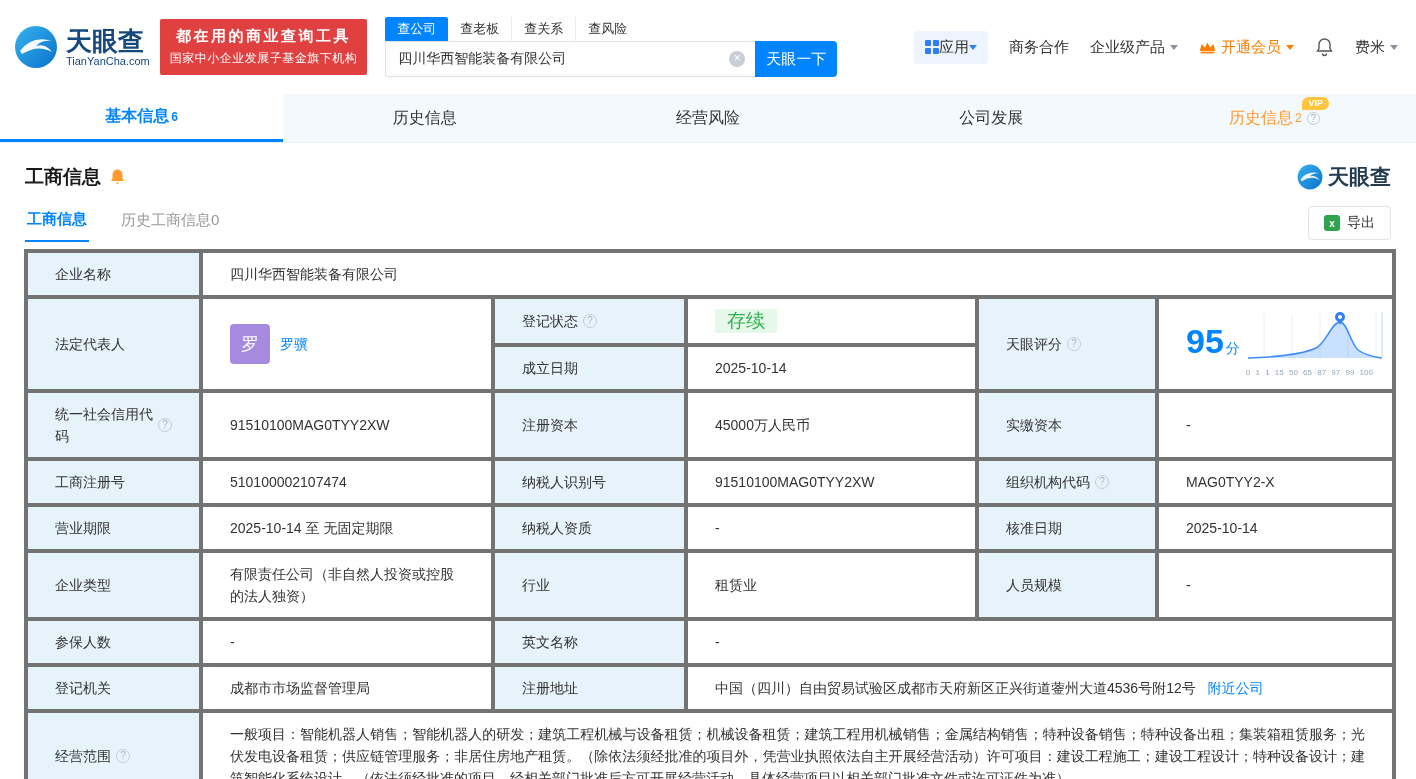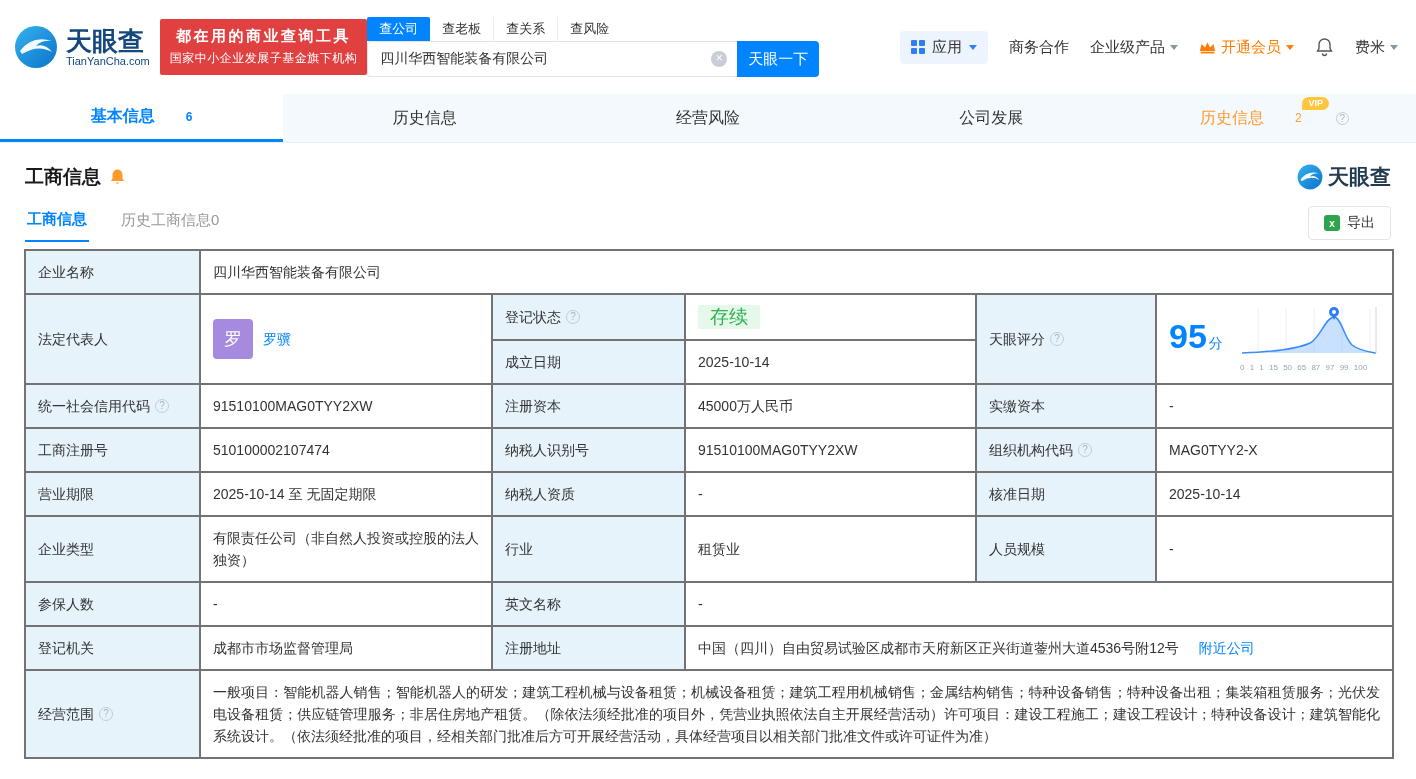--- a/index.html
+++ b/index.html
@@ -9,46 +9,46 @@
 
   
   .header { height:94px; display:flex; align-items:center; padding:0 14px; background:#fff; }
   .logo { display:flex; align-items:center; gap:8px; cursor:pointer; }
   .logo-cn { font-size:26px; font-weight:bold; color:#15487d; line-height:28px; }
   .logo-en { font-size:11px; color:#15487d; }
   .slogan { background:#e04040; color:#fff; margin-left:10px; padding:8px 10px; text-align:center; border-radius:2px; }
   .sl1 { font-size:15px; font-weight:bold; letter-spacing:2.5px; }
   .sl2 { font-size:12px; margin-top:4px; letter-spacing:0.5px; }
 
-  .search-block { margin-left:0; width:454px; }
+  .search-block { margin-left:18px; width:454px; }
   .search-tabs { display:flex; align-items:flex-end; }
   .stab { font-size:13px; color:#333; padding:3px 12px; cursor:pointer; }
   .stab.active { background:#0084ff; color:#fff; border-radius:2px 2px 0 0; }
   .stab:nth-child(3), .stab:nth-child(4) { border-left:1px solid #ececec; }
   .search-row { display:flex; }
   .input-wrap { position:relative; width:370px; }
   .search-input { width:100%; height:36px; border:1px solid #e2e2e2; border-right:0; border-radius:3px 0 0 3px; padding:0 34px 0 12px; font-size:14px; color:#333; outline:none; }
   .clear-icon { position:absolute; right:10px; top:10px; width:16px; height:16px; background:#c9ced6; border-radius:50%; color:#fff; font-size:12px; line-height:15px; text-align:center; cursor:pointer; }
   .clear-icon::before { content:"×"; }
   .search-btn { width:82px; height:36px; background:#0084ff; color:#fff; border:0; font-size:15px; border-radius:0 4px 4px 0; cursor:pointer; }
 
   .top-right { margin-left:auto; display:flex; align-items:center; gap:21px; font-size:15px; color:#333; padding-right:4px; }
-  .app-pill { display:flex; align-items:center; gap:7px; background:#eef4fe; border-radius:4px; padding:7px 11px; cursor:pointer; }
+  .app-pill { display:flex; align-items:center; background:#eef4fe; border-radius:4px; padding:7px 11px; cursor:pointer; }
   .grid-icon { display:grid; grid-template-columns:6px 6px; gap:2px; }
   .grid-icon i { width:6px; height:6px; background:#2f7ef7; border-radius:1px; }
   .nav-link { display:flex; align-items:center; gap:5px; cursor:pointer; white-space:nowrap; }
   .vip-link { color:#ff7d00; }
   .caret { width:0; height:0; border-left:4px solid transparent; border-right:4px solid transparent; border-top:5px solid #8b939c; display:inline-block; }
   .caret.blue { border-top-color:#2f7ef7; }
   .caret.orange { border-top-color:#ff7d00; }
   .bell { display:flex; cursor:pointer; }
 
   
   .main-tabs { display:flex; height:49px; background:#f4f9fd; border-bottom:1px solid #e9f1f8; }
-  .mtab { flex:1; display:flex; align-items:center; justify-content:center; font-size:16px; color:#333; cursor:pointer; position:relative;gap:29px; }
+  .mtab { flex:1; display:flex; align-items:center; justify-content:center; font-size:16px; color:#333; cursor:pointer; position:relative; }
   .mtab.active { background:#fff; color:#0084ff; font-weight:bold; border-bottom:3px solid #0084ff; }
   .count { font-size:12px; color:#0084ff; margin-left:2px; }
   .count.orange { color:#ff9a2e; }
   .mtab.vip-tab { color:#ff9a2e; }
   .vip-badge { position:absolute; top:3px; left:50%; transform:translateX(28px); background:#ffc53d; color:#fff; font-size:9px; font-weight:bold; padding:1px 6px; border-radius:7px 7px 7px 1px; line-height:11px; }
   .help { display:inline-flex; width:14px; height:14px; border:1px solid #c4ccd4; border-radius:50%; color:#aab4bd; font-size:10px; align-items:center; justify-content:center; margin-left:5px; flex:none; cursor:pointer; }
   .help::before { content:"?"; }
   .mtab .help { width:13px; height:13px; }
 
   
@@ -59,33 +59,33 @@
 
   .sub-tabs { display:flex; align-items:center; padding:10px 25px 0; height:46px; }
   .subtab { font-size:15px; color:#999; margin-right:30px; padding:6px 2px 11px; cursor:pointer; }
   .subtab.active { color:#0084ff; font-weight:bold; border-bottom:2px solid #0084ff; }
   .export-btn { margin-left:auto; display:flex; align-items:center; gap:7px; height:34px; padding:0 15px; background:#fff; border:1px solid #e3e3e3; border-radius:4px; font-size:14px; color:#333; cursor:pointer; }
   .excel-icon { width:16px; height:16px; background:#2ea44f; color:#fff; border-radius:3px; display:inline-flex; align-items:center; justify-content:center; font-size:10px; font-weight:bold; }
   .excel-icon::before { content:"x"; }
 
   
   .info-table { width:1368px; margin:8px 24px 0; border-collapse:collapse; table-layout:fixed; }
-  .info-table td { border:2px solid #737373; padding:10px 12px; font-size:14px; color:#333; line-height:22px; vertical-align:middle; word-break:break-all; }
+  .info-table td { border:4px solid #737373; padding:10px 27px; font-size:14px; color:#333; line-height:22px; vertical-align:middle; word-break:break-all; }
   td.lbl { background:#e7f3fb; }
   .rep { display:flex; align-items:center; gap:10px; }
   .avatar { width:40px; height:40px; background:#a58ae0; color:#fff; font-size:18px; display:inline-flex; align-items:center; justify-content:center; border-radius:4px; flex:none; cursor:pointer; }
   .link { color:#0084ff; text-decoration:none; cursor:pointer; }
   .badge-green { background:#e6f8ea; color:#2fb350; padding:3px 12px; border-radius:2px; font-size:19px; display:inline-block; line-height:18px; }
-  .score-wrap { display:flex; align-items:center; justify-content:space-between; }
+  .score-wrap { display:flex; align-items:center; justify-content:space-between; gap:6px; }
   .score-num { white-space:nowrap; }
   .score-num .n { font-size:34px; font-weight:bold; color:#0084ff; }
   .score-num .u { font-size:14px; color:#0084ff; margin-left:2px; }
   .score-chart { width:140px; flex:none; }
   .axis { font-size:8px; color:#93a6b8; word-spacing:3px; white-space:nowrap; line-height:10px; }
-  .nearby { margin-left:20px; white-space:nowrap; }
+  .nearby { margin-left:12px; white-space:nowrap; }
   .scope-cell { line-height:26px; text-align:justify; }
   .lblwrap { display:flex; align-items:center; }
 </style>
 </head>
 <body>
 
 <div class="page">
 
   <header class="header">
     <div class="logo">

